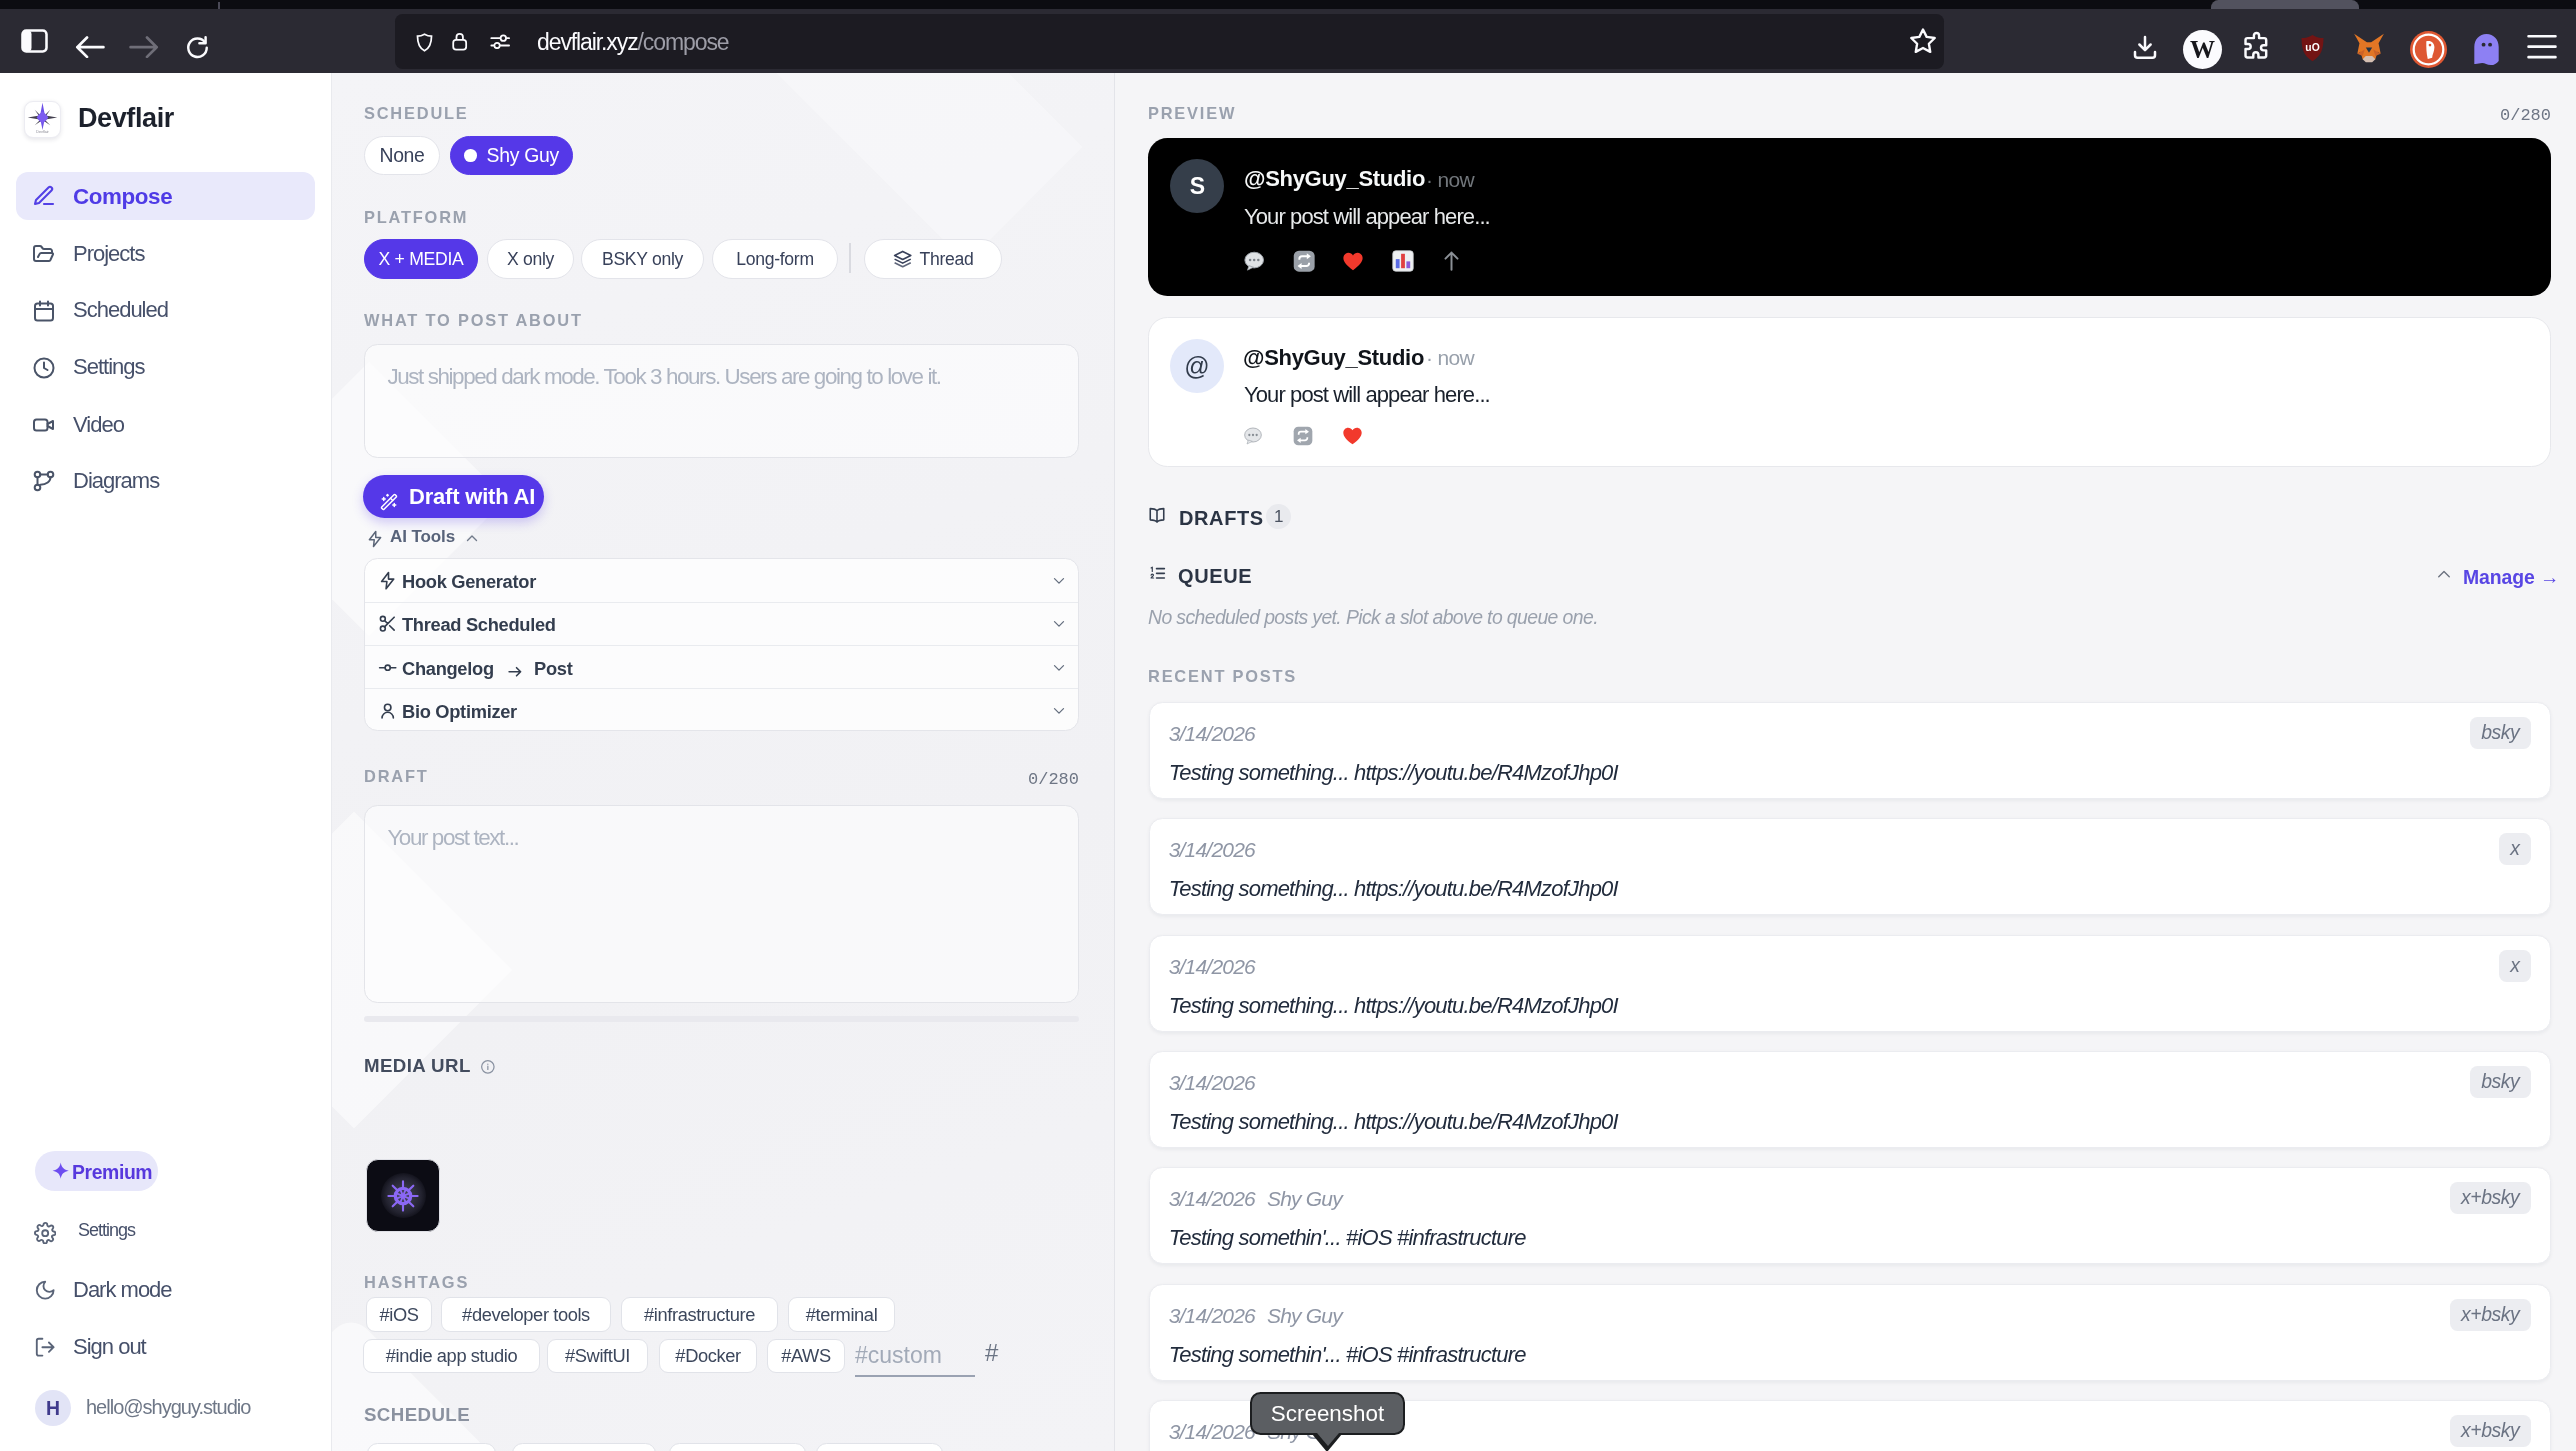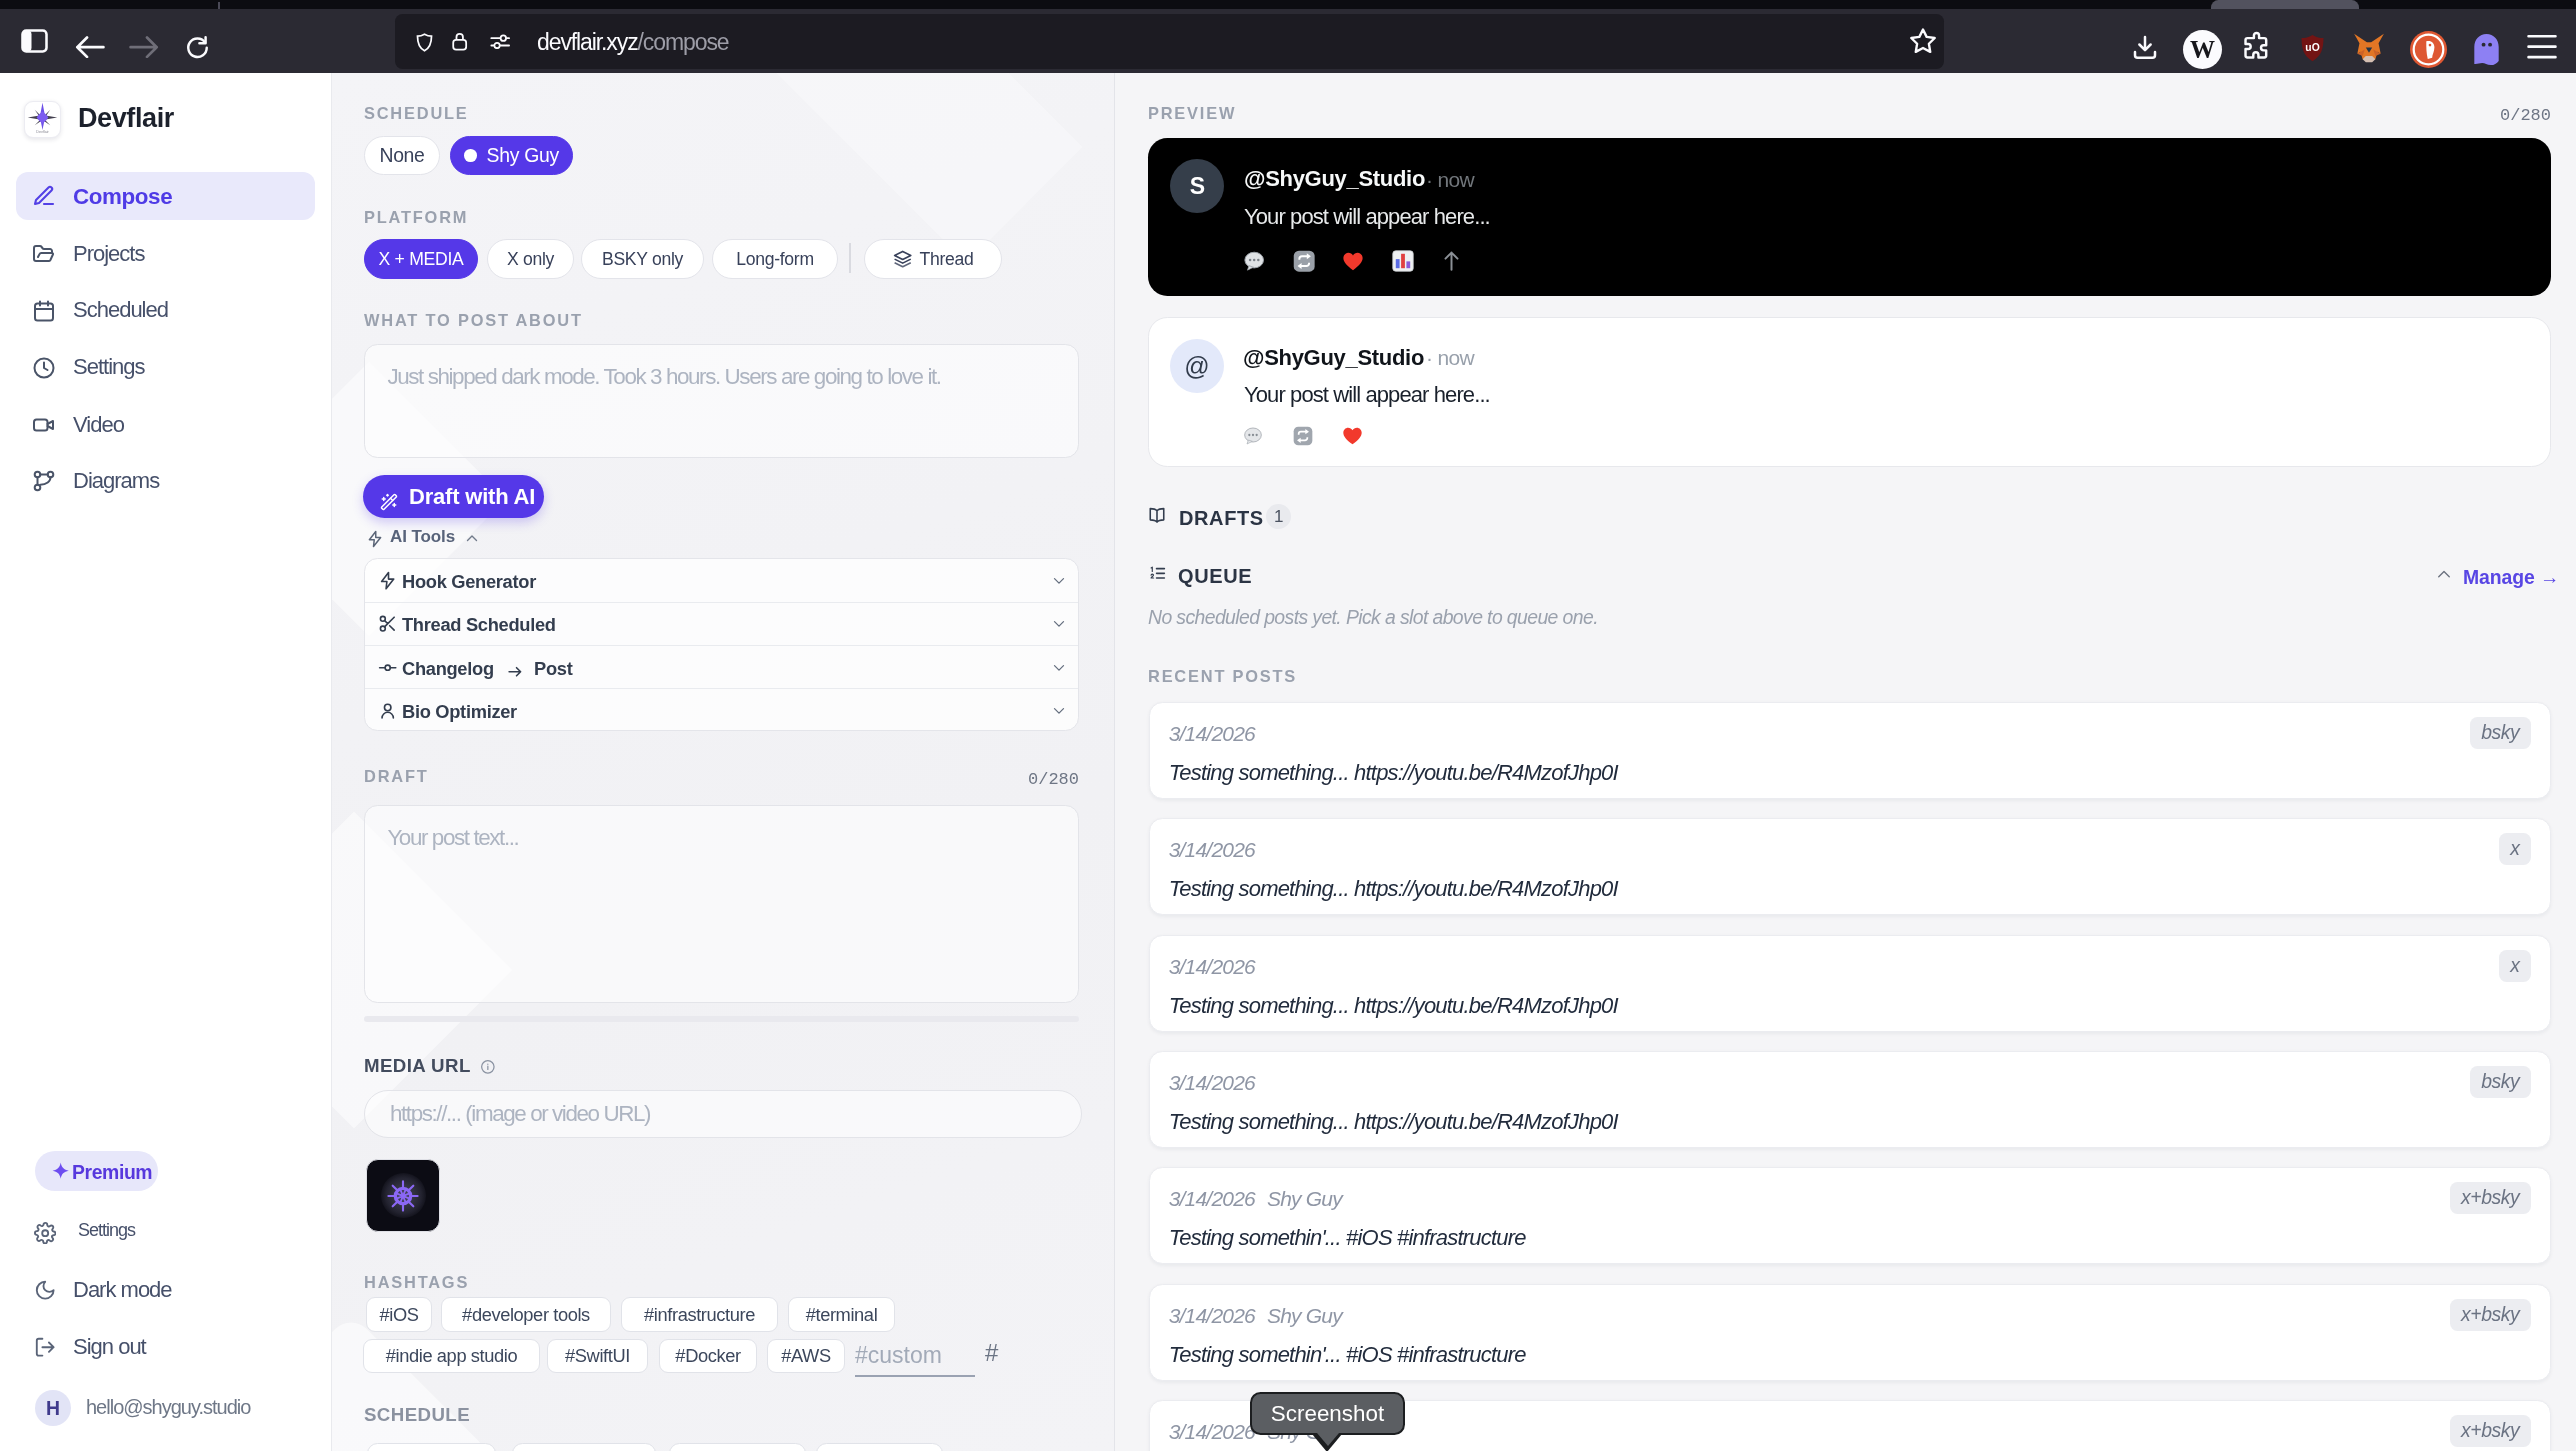--- a/index.html
+++ b/index.html
@@ -307,23 +307,20 @@
     <div class="field" style="left:32px;top:732px;width:715px;height:198px;">
       <div class="ph" style="left:22.4px;top:19.4px;">Your post text...</div>
     </div>
     <div class="abs" style="left:32px;top:943px;width:715px;height:6px;background:#e9e9ee;border-radius:3px;"></div>
 
     <div class="abs lbl-dark" style="left:32px;top:982px;">MEDIA URL</div>
     <svg class="abs" style="left:148px;top:986px;" width="15.7" height="15.7" viewBox="0 0 24 24" fill="none" stroke="#8a92a1" stroke-width="1.9" stroke-linecap="round">
         <circle cx="12" cy="12" r="9.5"></circle>
         <path d="M12 11 v5 M12 8 v.2"></path>
       </svg>
-    <div class="field" style="left:32px;top:1017px;width:718px;height:48px;border-radius:24px;">
-      <div class="ph" style="left:25px;top:9.7px;">https://... (image or video URL)</div>
-    </div>
 
     <div class="abs" style="left:34px;top:1086px;width:74px;height:73px;border-radius:12px;background:#0c0c14;border:1.5px solid #dfe0e6;"></div>
     <div class="abs" style="left:49px;top:1100px;width:45px;height:45px;border-radius:50%;background:radial-gradient(circle,rgba(130,130,160,0.5) 0%,rgba(120,120,150,0.22) 55%,transparent 78%);"></div>
     <svg class="abs" style="left:54px;top:1106px;" width="34" height="34" viewBox="0 0 24 24" fill="none" stroke="#8b68f5" stroke-linecap="round">
       <circle cx="12" cy="12" r="5.4" stroke-width="2.4"></circle>
       <path d="M17.40 12.00 L22.30 12.00 M15.82 15.82 L19.28 19.28 M12.00 17.40 L12.00 22.30 M8.18 15.82 L4.72 19.28 M6.60 12.00 L1.70 12.00 M8.18 8.18 L4.72 4.72 M12.00 6.60 L12.00 1.70 M15.82 8.18 L19.28 4.72" stroke-width="1.5"></path>
       <path d="M13.11 12.46 L16.62 13.91 M12.46 13.11 L13.91 16.62 M11.54 13.11 L10.09 16.62 M10.89 12.46 L7.38 13.91 M10.89 11.54 L7.38 10.09 M11.54 10.89 L10.09 7.38 M12.46 10.89 L13.91 7.38 M13.11 11.54 L16.62 10.09" stroke-width="1.3"></path>
       <circle cx="12" cy="12" r="1.3" fill="#8b68f5" stroke="none"></circle>
     </svg>
 

